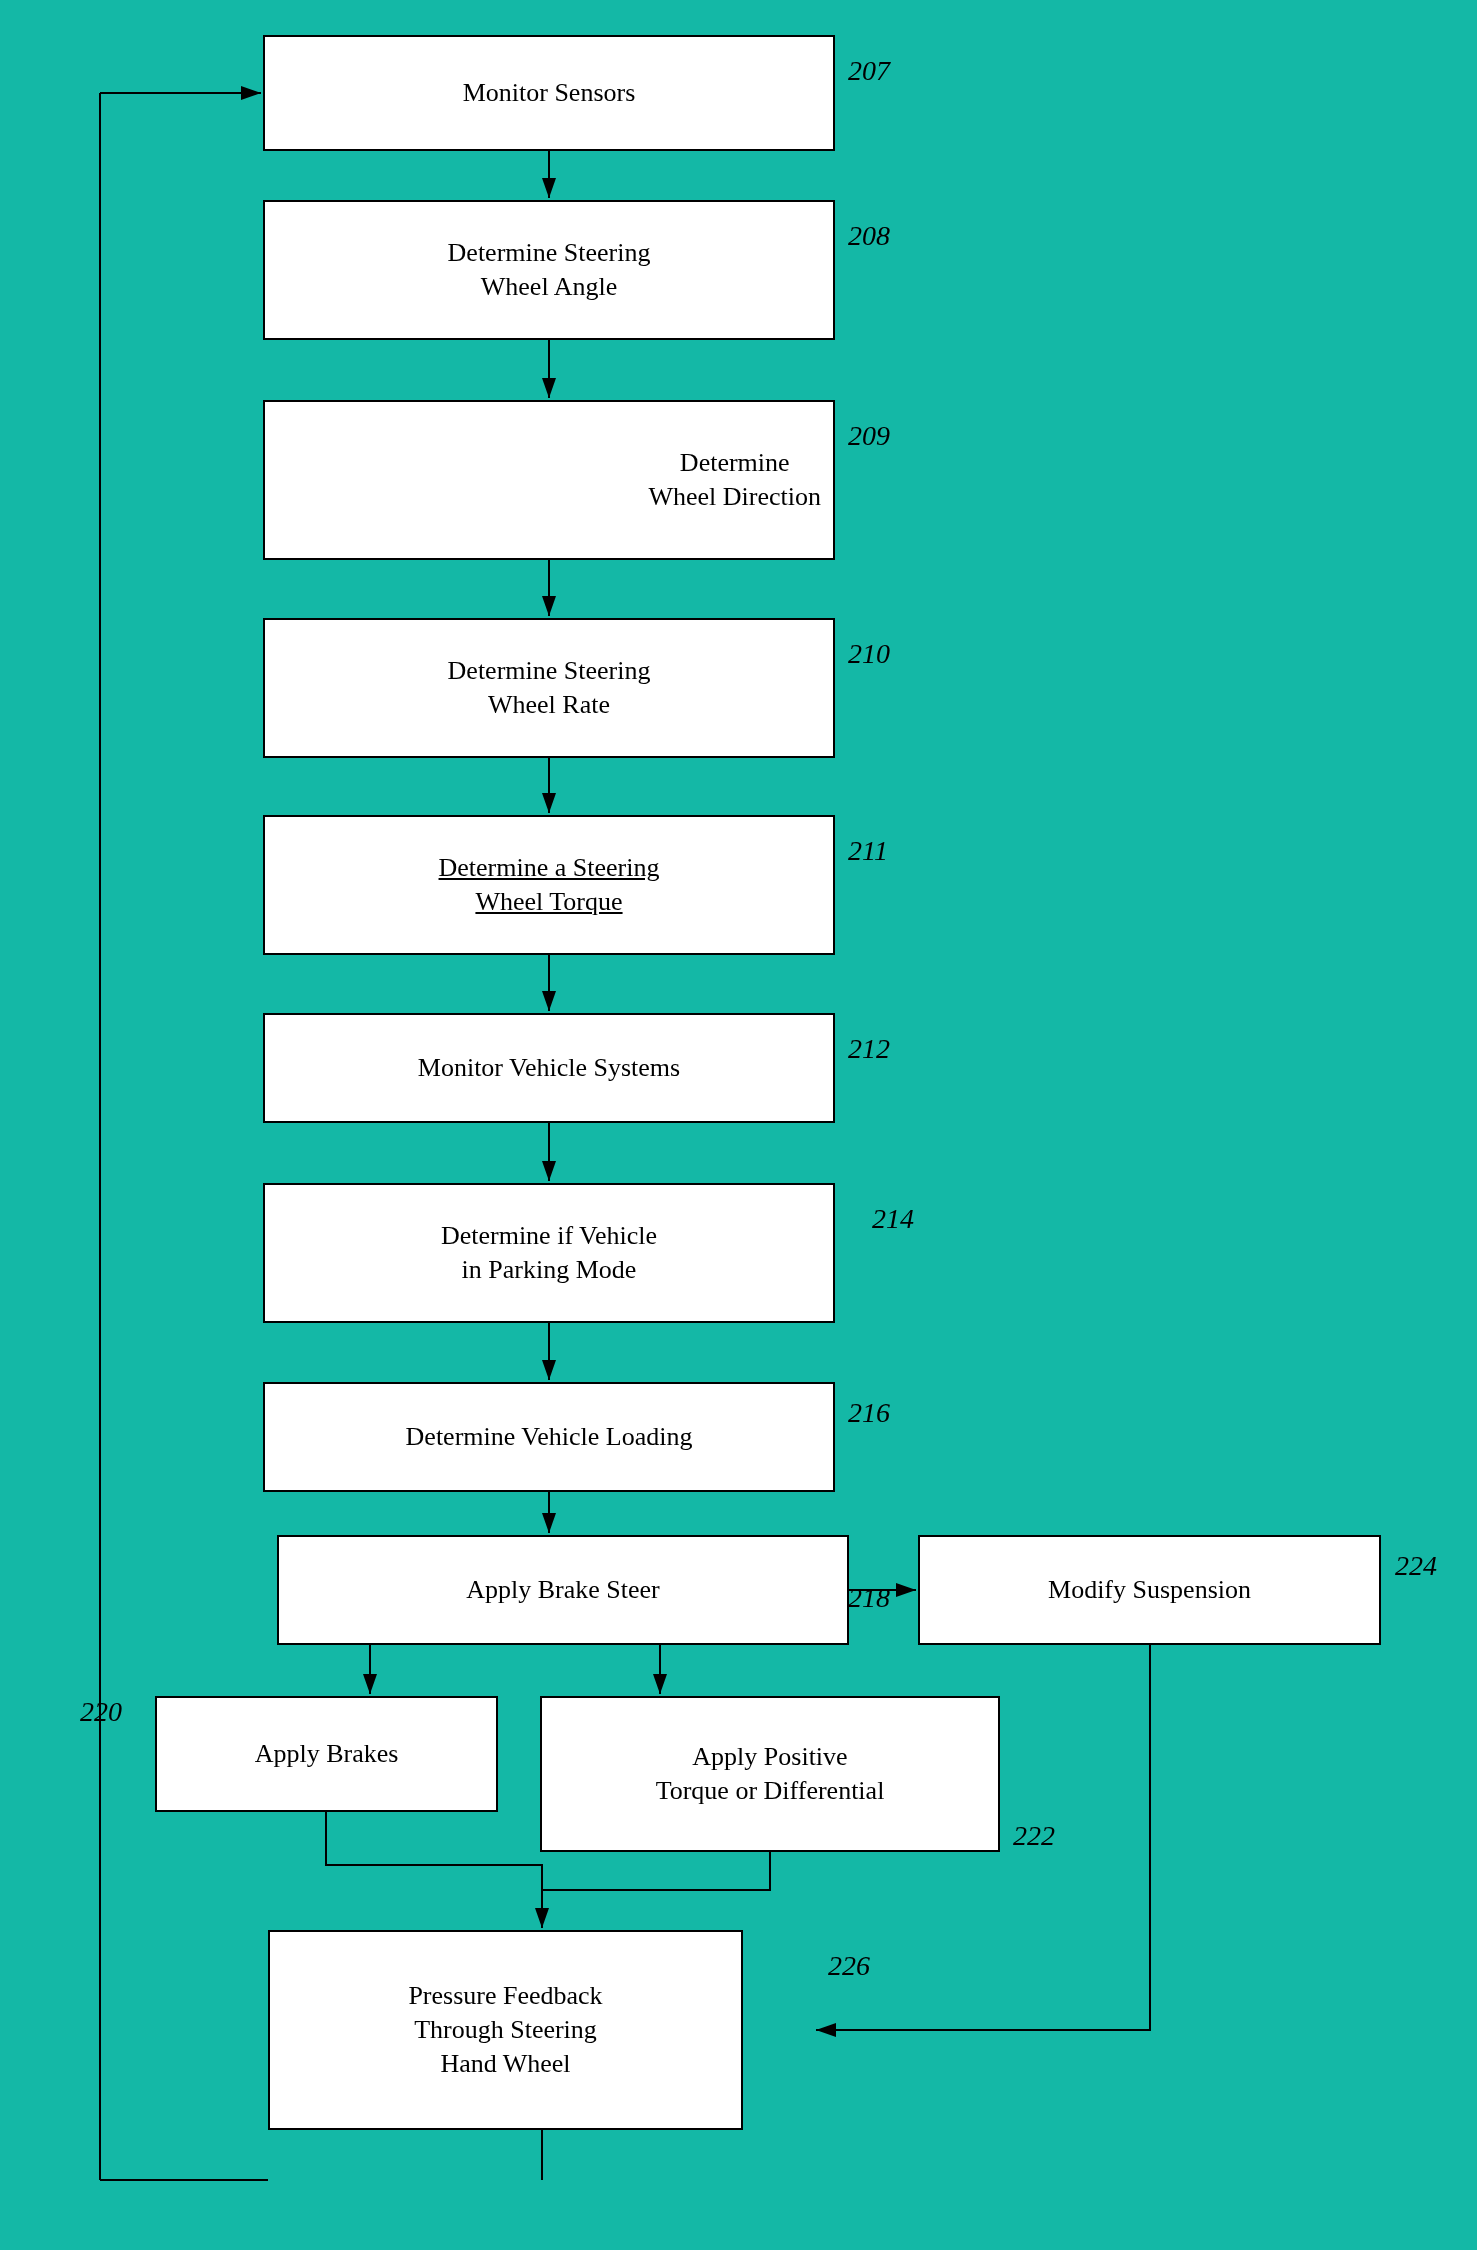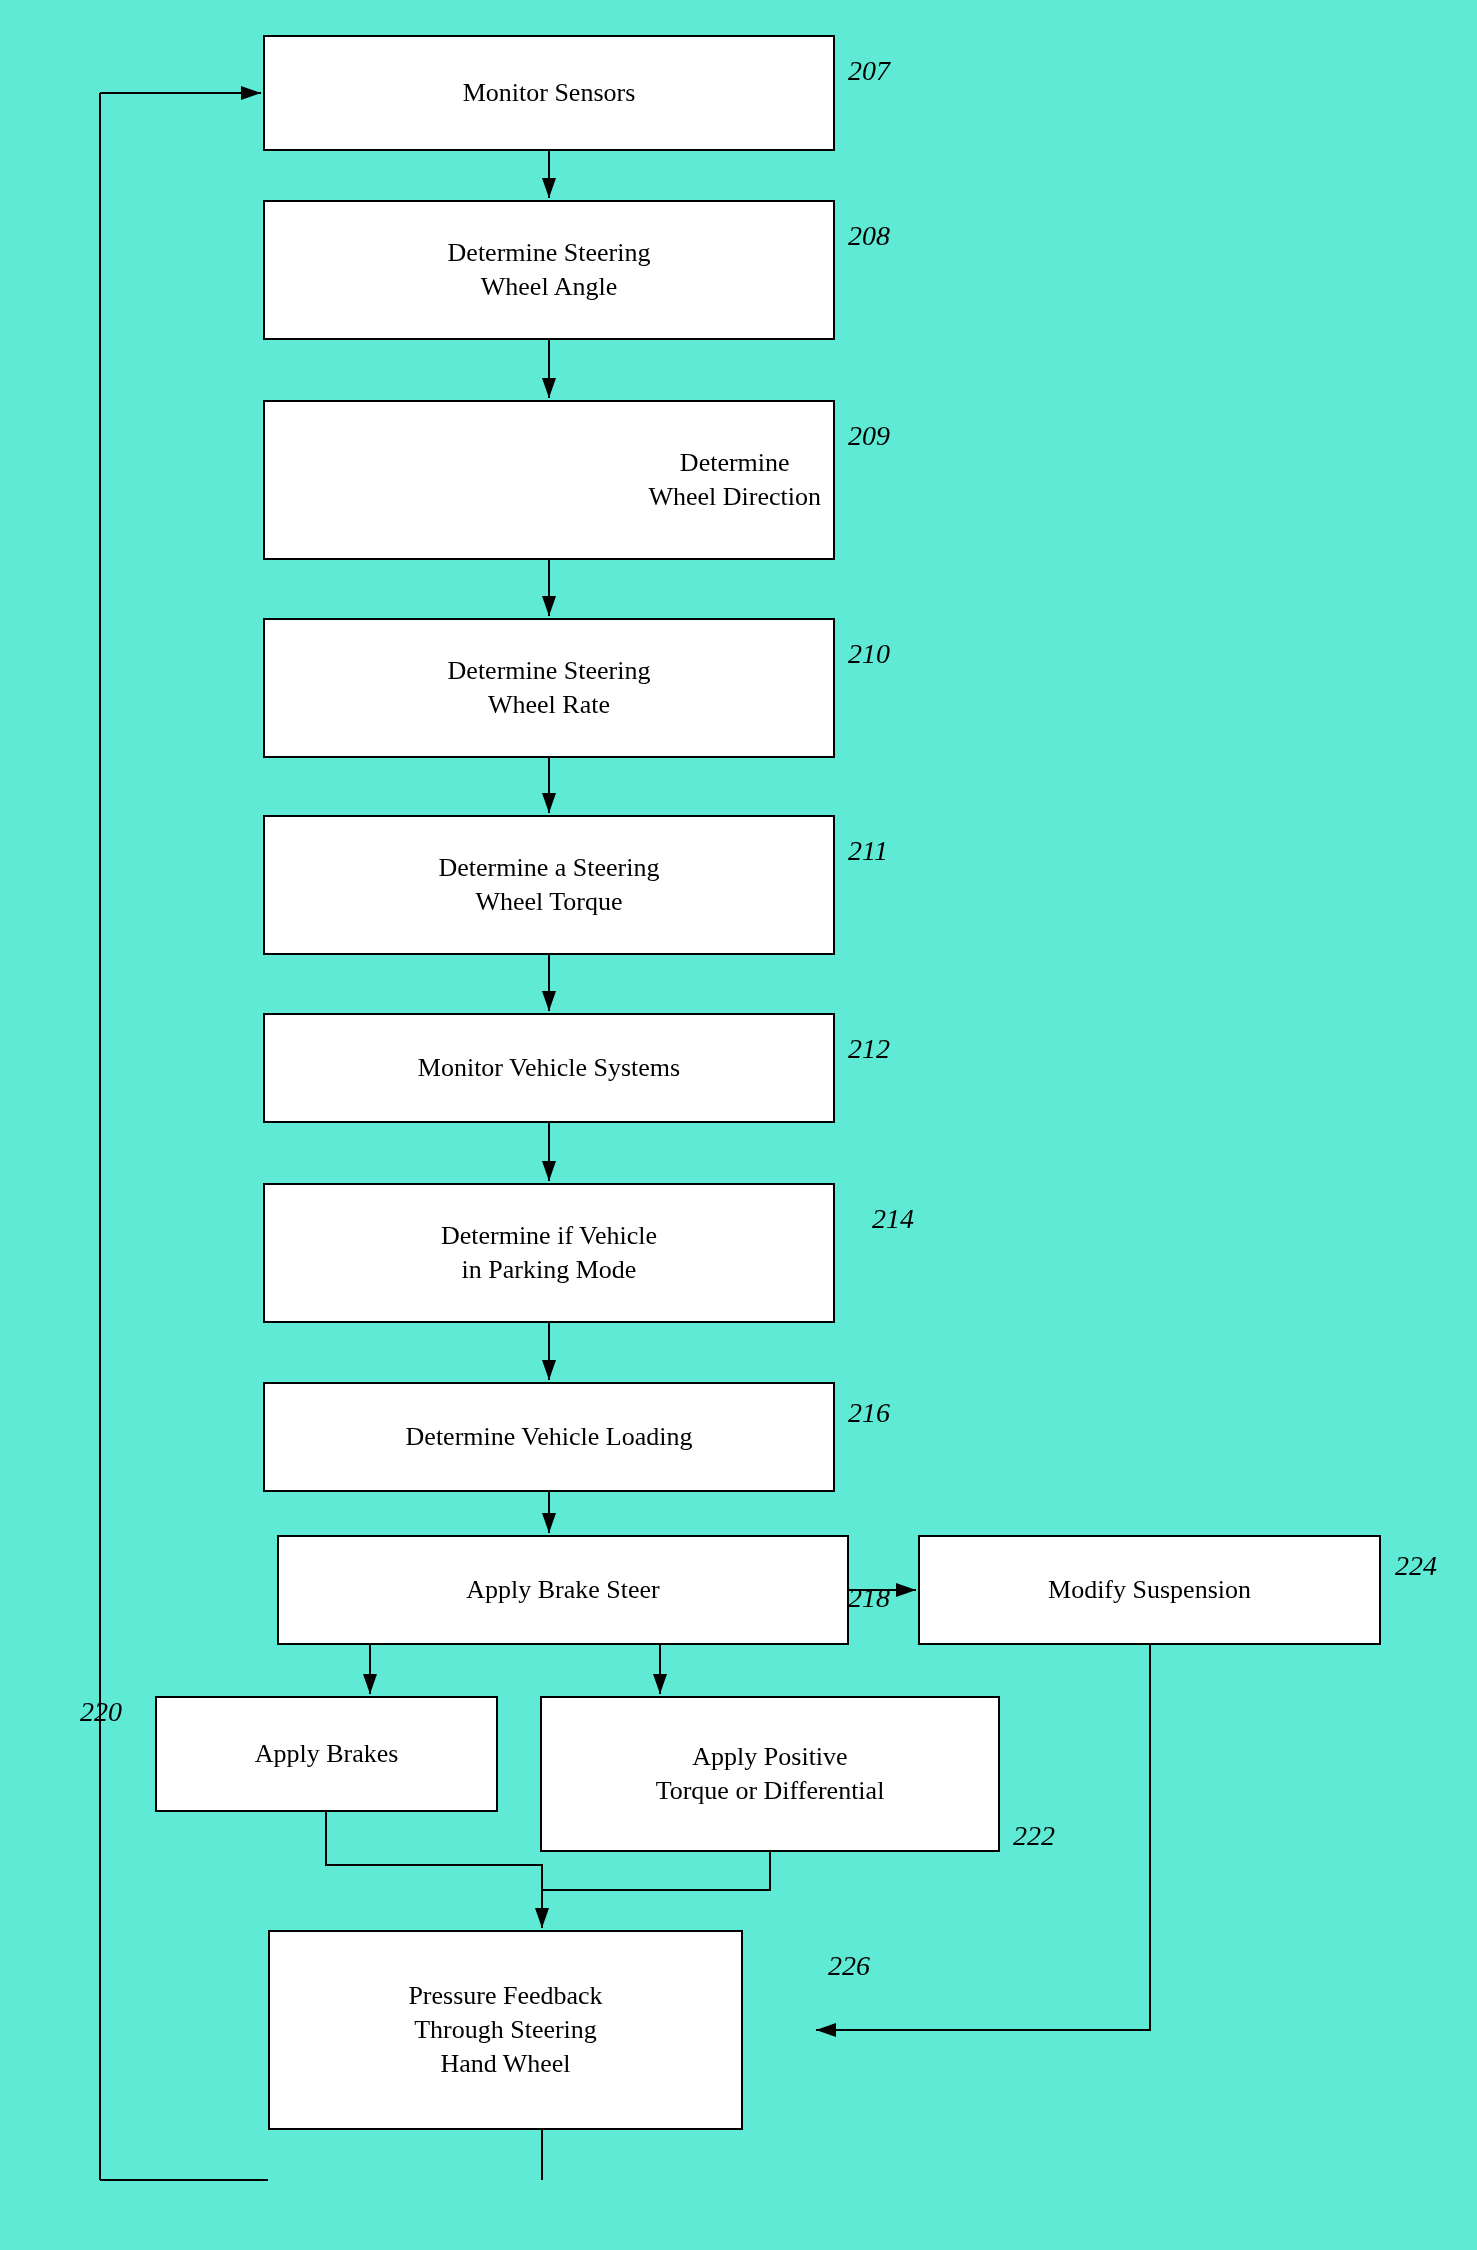--- a/index.html
+++ b/index.html
@@ -9,21 +9,21 @@
       width: 1477px;
       min-height: 2250px;
       position: relative;
       overflow-x: hidden;
     }
 
     .diagram-container {
       position: relative;
       width: 1477px;
       min-height: 2250px;
-      background: #5eead4;
+      background: #14b8a6;
     }
 
     .box {
       position: absolute;
       border: 2px solid #000;
       background: #fff;
       display: flex;
       align-items: center;
       justify-content: center;
       text-align: center;
@@ -116,21 +116,21 @@
   <div class="box" style="left:263px; top:400px; width:572px; height:160px;justify-content:flex-end;">
     <span>Determine<br>Wheel Direction</span>
   </div>
   <div class="label" style="left:848px; top:420px;">209</div>
 
   <div class="box" style="left:263px; top:618px; width:572px; height:140px;">
     <span>Determine Steering<br>Wheel Rate</span>
   </div>
   <div class="label" style="left:848px; top:638px;">210</div>
 
-  <div class="box" style="left:263px; top:815px; width:572px; height:140px;">
+  <div class="box" style="left:263px; top:815px; width:572px; height:140px;text-decoration:underline;">
     <span>Determine a Steering<br>Wheel Torque</span>
   </div>
   <div class="label" style="left:848px; top:835px;">211</div>
 
   <div class="box" style="left:263px; top:1013px; width:572px; height:110px;">
     <span>Monitor Vehicle Systems</span>
   </div>
   <div class="label" style="left:848px; top:1033px;">212</div>
 
   <div class="box" style="left:263px; top:1183px; width:572px; height:140px;">

